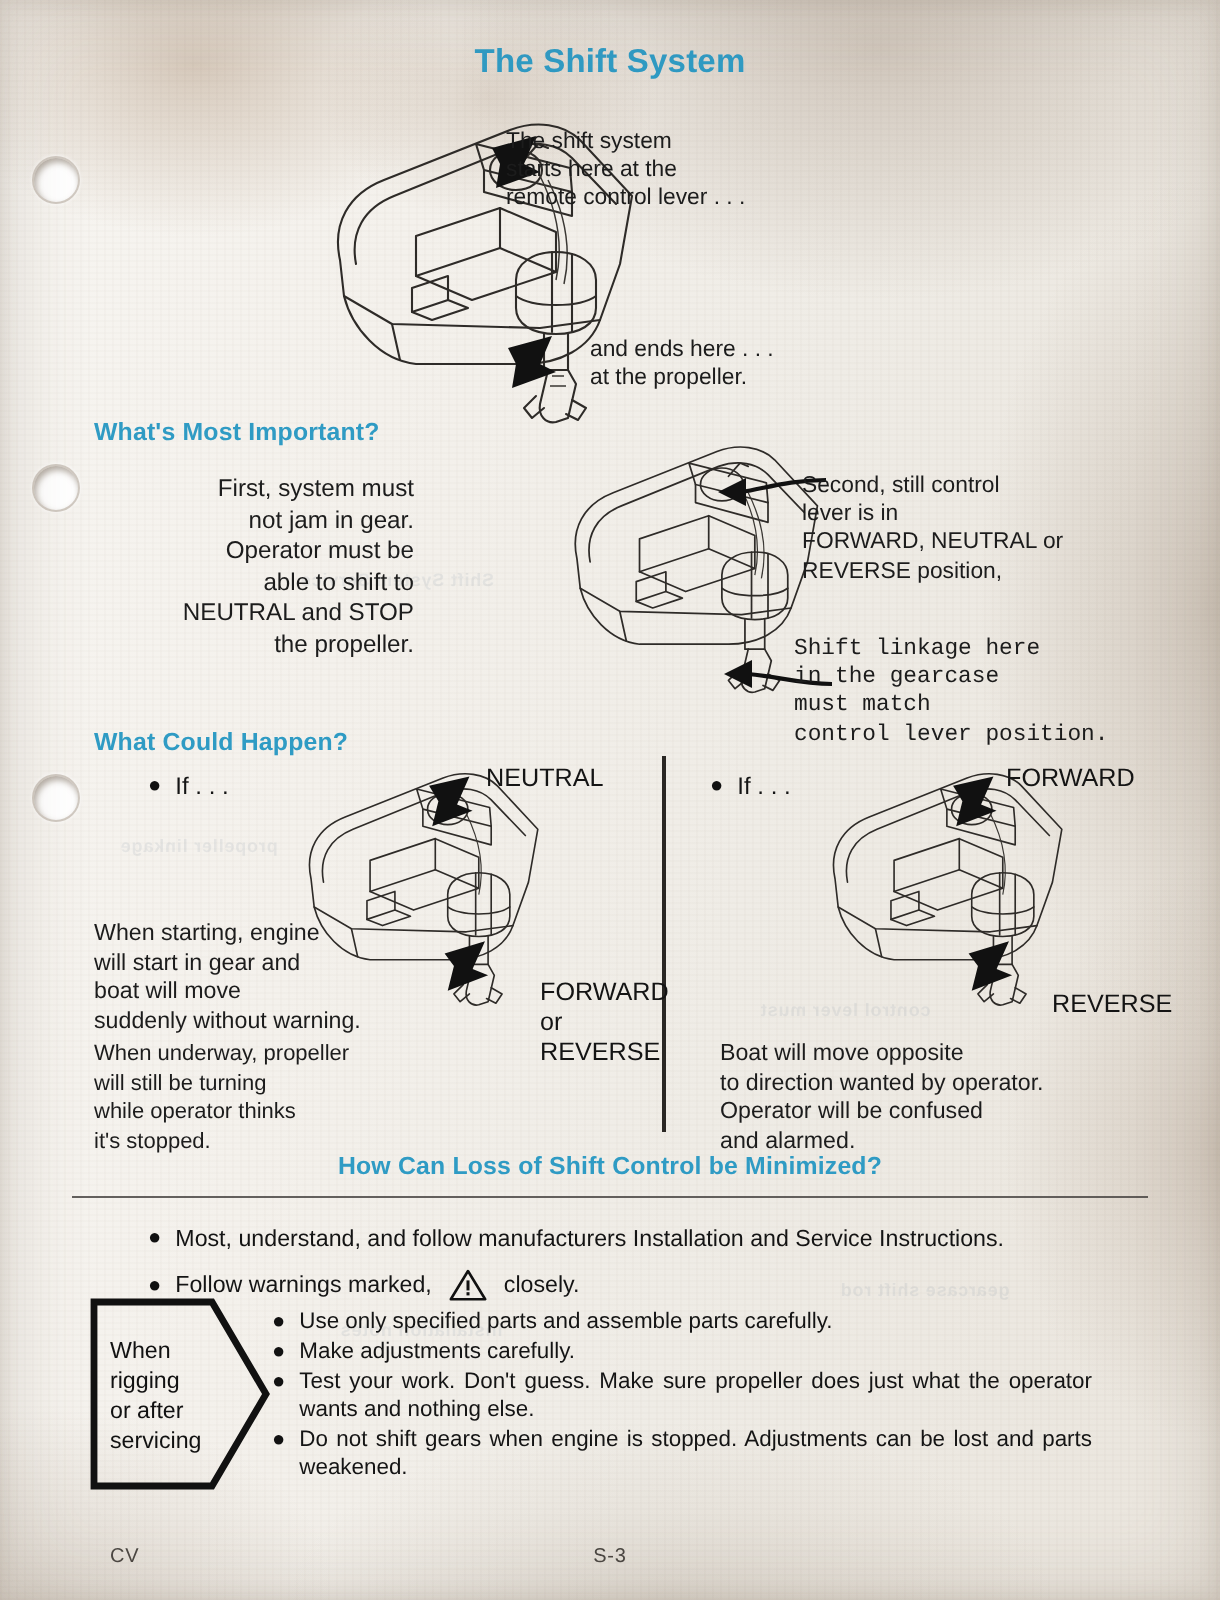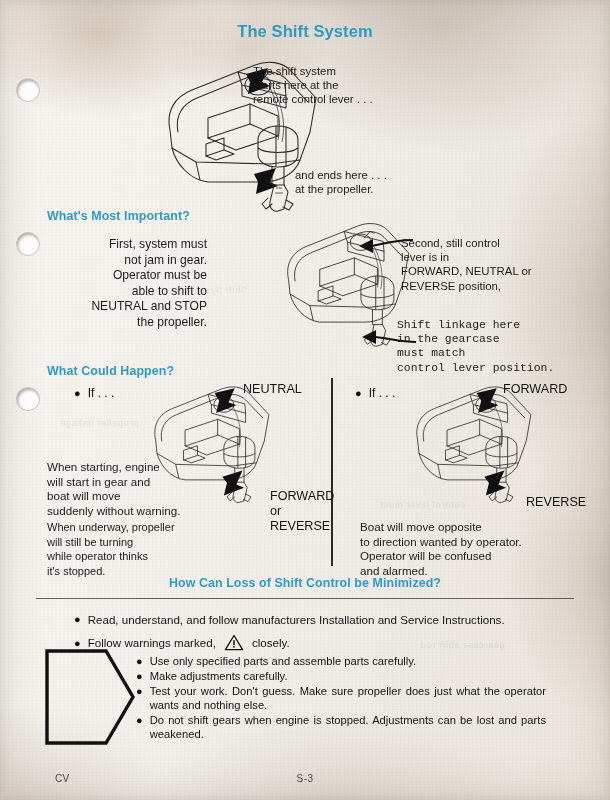--- a/index.html
+++ b/index.html
@@ -285,37 +285,41 @@
 to direction wanted by operator.
 Operator will be confused
 and alarmed.</div>
 
   <div class="hd" style="left:0;top:576px;width:610px;text-align:center;font-size:12.4px;">How Can Loss of Shift Control be Minimized?</div>
 
   <div class="divider" style="left:36px;top:598px;width:538px;height:1.4px;background:#4a4744;opacity:.85;"></div>
 
   <div class="bullet-row" style="left:74px;top:612px;width:470px;">
     <span class="dot">●</span>
-    <span class="lbl" style="position:static;font-size:11.6px;">Read, understand, and follow manufacturers Installation and Service Instructions.</span>
+    <span class="lbl" style="position:static;font-size:11.6px;">Most, understand, and follow manufacturers Installation and Service Instructions.</span>
   </div>
 
   <div class="bullet-row" style="left:74px;top:634px;align-items:center;">
     <span class="dot">●</span>
     <span class="lbl" style="position:static;font-size:11.6px;">Follow warnings marked,</span>
     <svg width="20" height="17" viewBox="0 0 20 17" style="margin:0 1px;">
       <path d="M10 1.5 L18.6 15.6 L1.4 15.6 Z" fill="none" stroke="#111" stroke-width="1.3" stroke-linejoin="round"></path>
       <rect x="9.25" y="6.2" width="1.5" height="5" fill="#111"></rect>
       <rect x="9.25" y="12.1" width="1.5" height="1.6" fill="#111"></rect>
     </svg>
     <span class="lbl" style="position:static;font-size:11.6px;">closely.</span>
   </div>
 
   <svg class="pent" style="left:44px;top:648px;" width="92" height="98" viewBox="0 0 92 98">
     <path d="M3 3 L62 3 L89 49 L62 95 L3 95 Z" fill="none" stroke="#111" stroke-width="3.4" stroke-linejoin="miter"></path>
   </svg>
+  <div class="pent-txt" style="left:55px;top:668px;width:60px;">When
+rigging
+or after
+servicing</div>
 
   <div class="bullet-row" style="left:136px;top:654px;width:406px;">
     <span class="dot">●</span>
     <span class="lbl" style="position:static;font-size:11.2px;line-height:14.4px;text-align:center;">Use only specified parts and assemble parts carefully.</span>
   </div>
   <div class="bullet-row" style="left:136px;top:669px;width:406px;">
     <span class="dot">●</span>
     <span class="lbl" style="position:static;font-size:11.2px;line-height:14.4px;">Make adjustments carefully.</span>
   </div>
   <div class="bullet-row" style="left:136px;top:684px;width:410px;">

